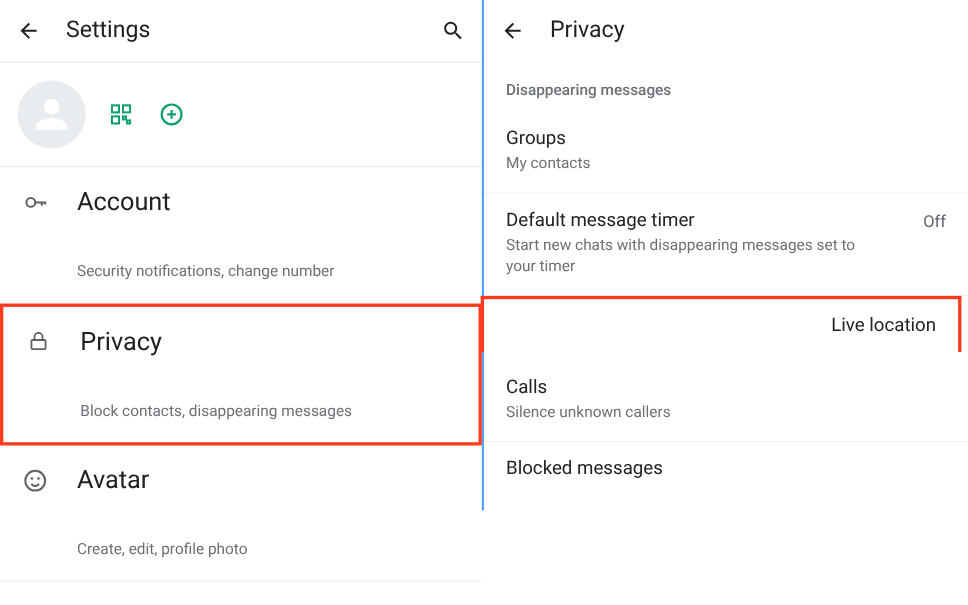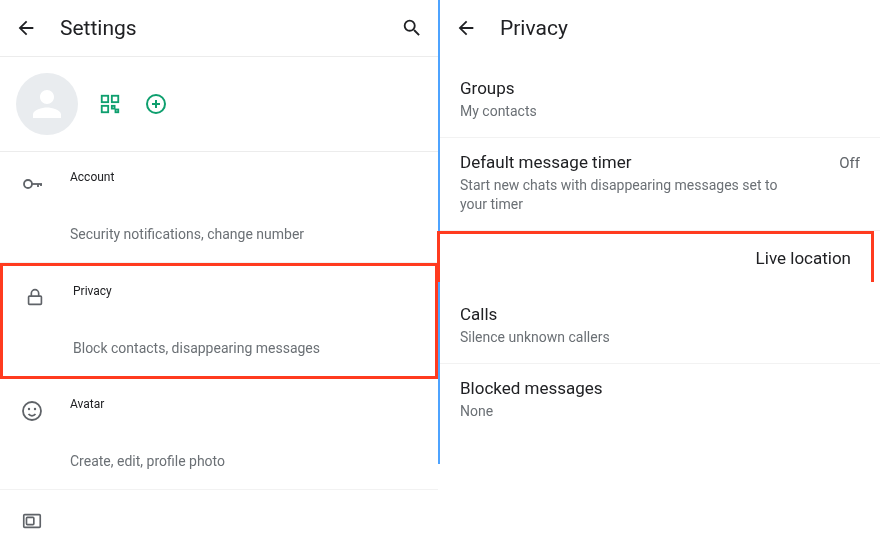--- a/index.html
+++ b/index.html
@@ -73,21 +73,21 @@
     position: relative;
   }
   .list-item .icon-slot {
     width: 28px;
     display: flex;
     justify-content: center;
     padding-top: 2px;
     color: #5f6368;
   }
   .list-item .text { flex: 1; }
-  .item-title { font-size: 12px; color: #202124; margin-bottom: 4px; }
+  .item-title { font-size: 23px; color: #202124; margin-bottom: 4px; }
   .item-sub { font-size: 14px; color: #6b7075; line-height: 1.35; margin-top: 41px; }
 
   .highlight-box {
     border: 3px solid #ff3b1f;
   }
   .section-label {
     font-size: 14px; color: #6b7075; font-weight: 500;
     padding: 18px 20px 4px 20px;
   }
 
@@ -213,20 +213,21 @@
   <div class="pane pane-right">
     <div class="header">
       <div class="icon-btn">
         <svg width="22" height="22" viewBox="0 0 24 24">
             <path fill="currentColor" d="M20 11H7.83l5.59-5.59L12 4l-8 8 8 8 1.41-1.41L7.83 13H20z"></path>
           </svg>
       </div>
       <div class="title">Privacy</div>
     </div>
 
+    <div class="section-label">Disappearing messages</div>
 
     <div class="r-item" style="padding-top:22px;">
       <div class="r-title">Groups</div>
       <div class="r-sub">My contacts</div>
     </div>
 
     <div class="r-item">
       <div class="r-row">
         <div class="r-main">
           <div class="r-title">Default message timer</div>
@@ -240,16 +241,15 @@
       <div class="r-title" style="margin-bottom:0;">Live location</div>
     </div>
 
     <div class="r-item" style="padding-top:22px;">
       <div class="r-title">Calls</div>
       <div class="r-sub">Silence unknown callers</div>
     </div>
 
     <div class="r-item">
       <div class="r-title">Blocked messages</div>
-      <div class="r-sub">None</div>
     </div>
   </div>
 </div>
 
 </body></html>

